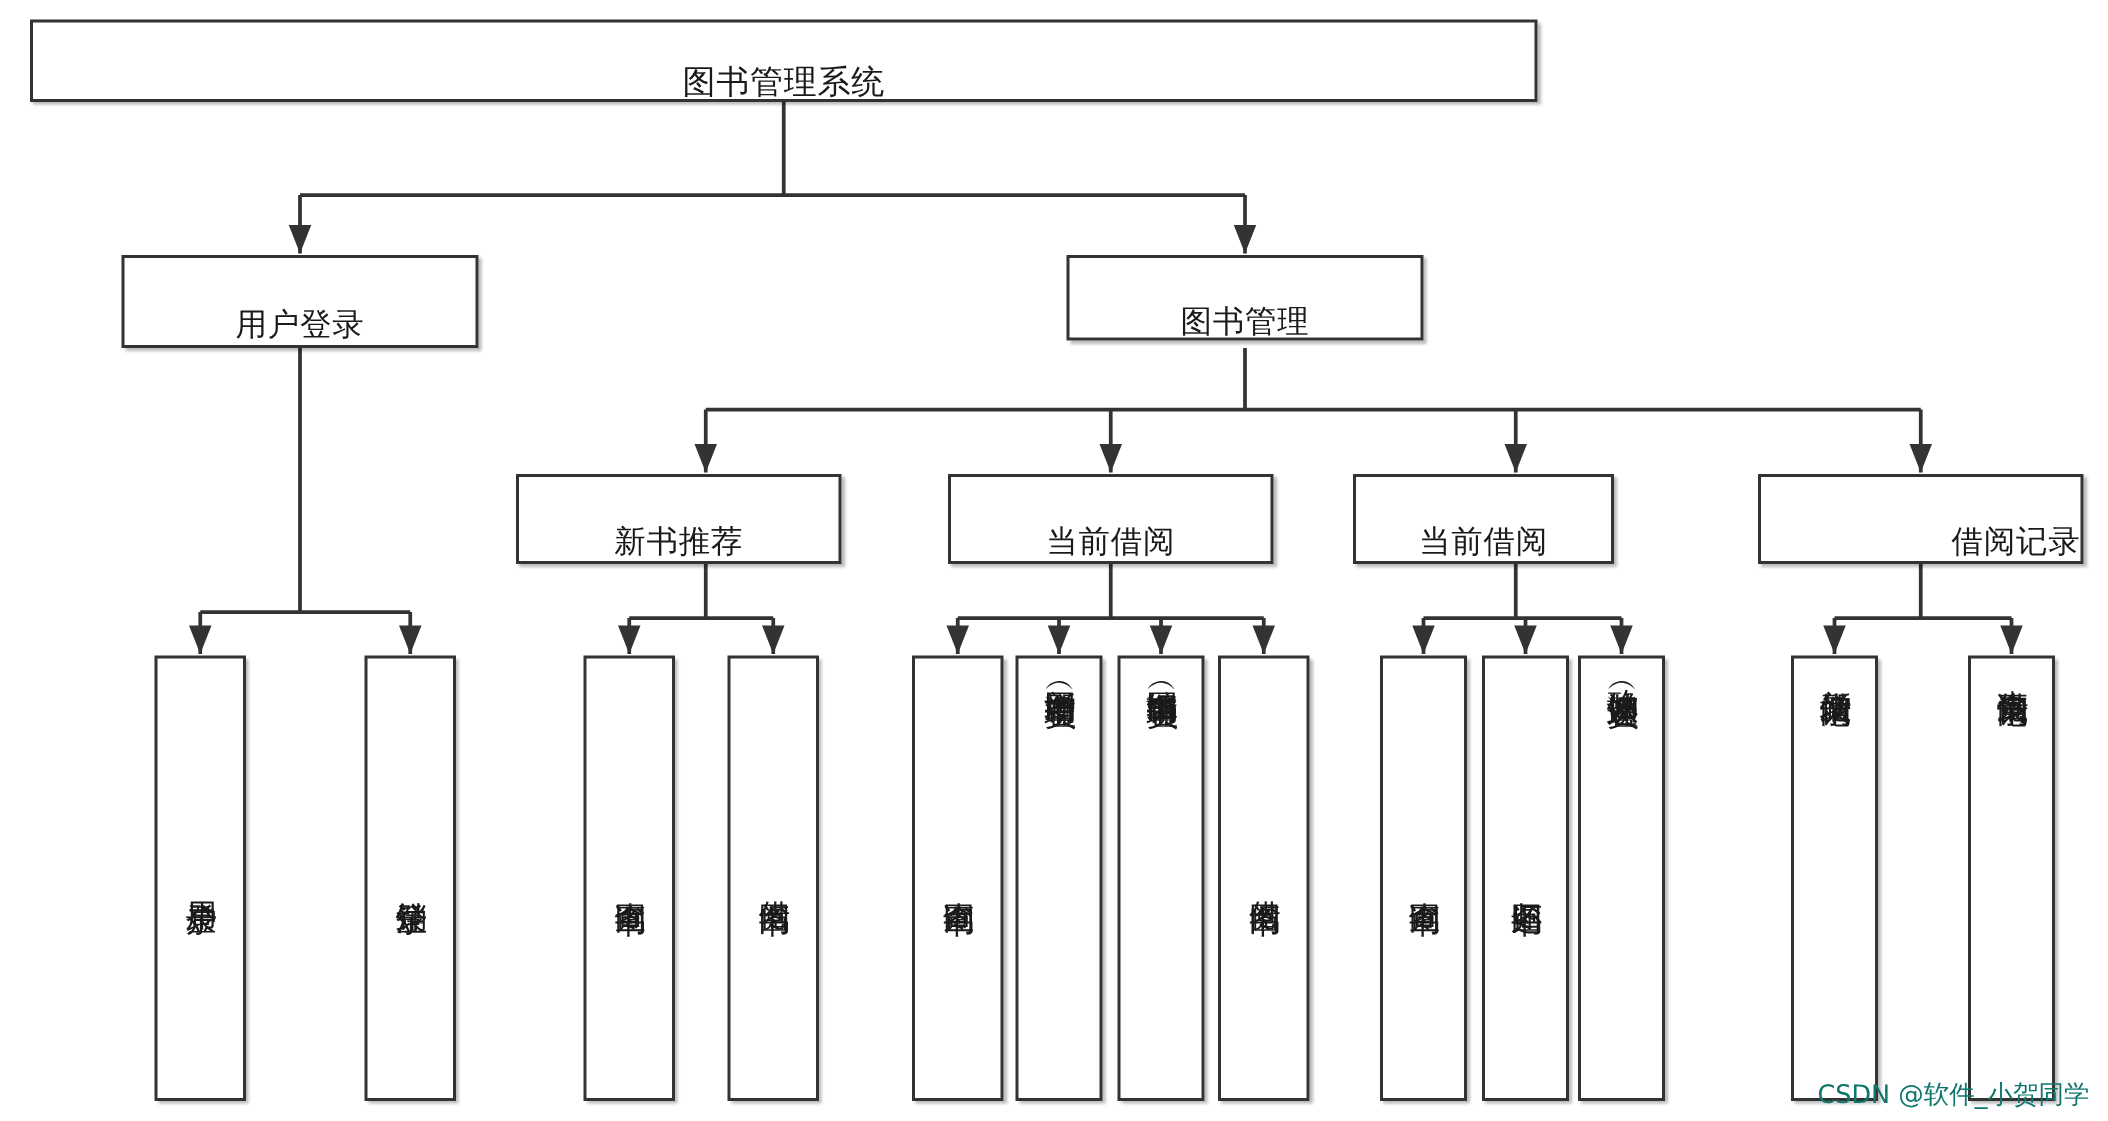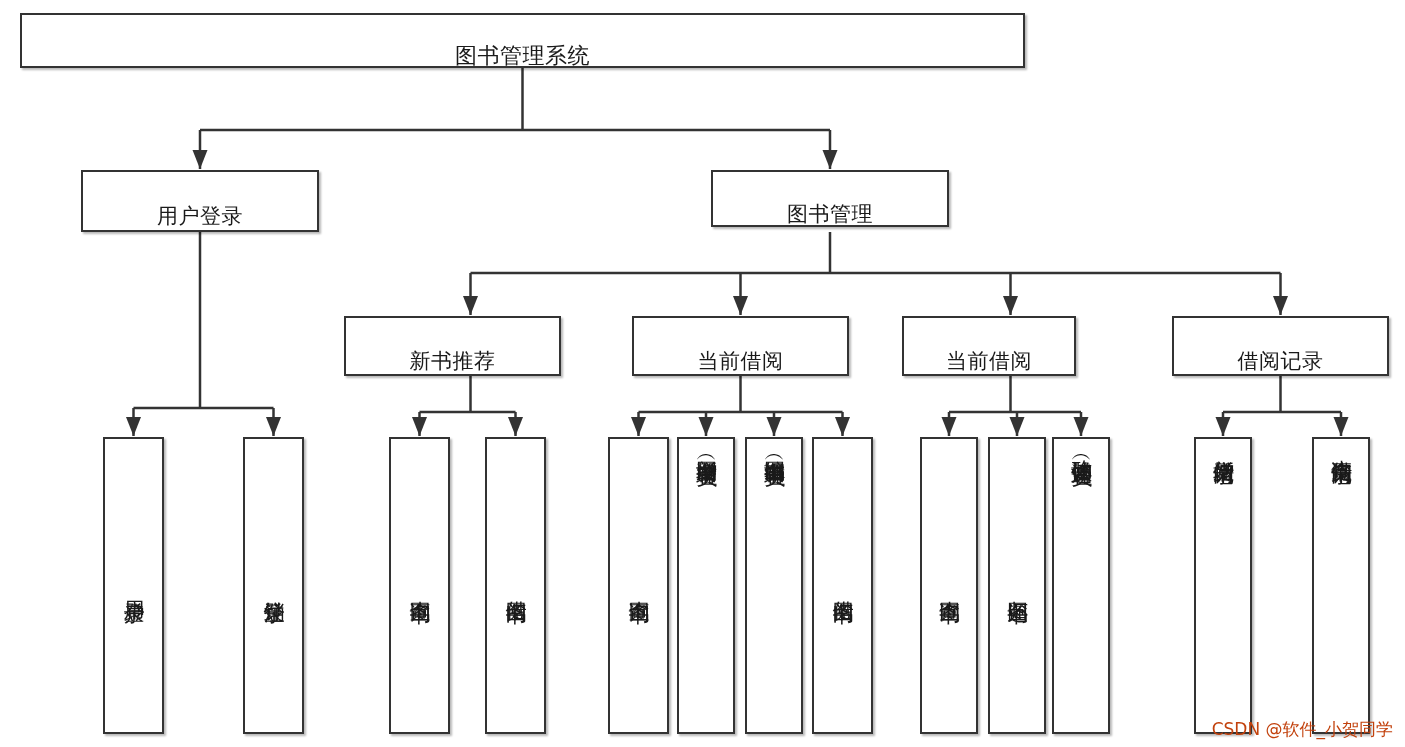--- a/index.html
+++ b/index.html
@@ -69,21 +69,21 @@
   }
   .node.vert.center-v {
     align-items: center;
     padding-top: 0;
   }
   #watermark {
     position: absolute;
     right: 12px;
     bottom: 6px;
     font-size: 17px;
-    color: #c2410c;
+    color: #0f766e;
     white-space: nowrap;
     user-select: none;
   }
 </style>
 </head>
 <body>
 
 <div id="diagram-root">
 
   <svg id="edges-layer" width="1405" height="747" viewBox="0 0 1405 747">
@@ -153,21 +153,21 @@
       </div>
       <div class="node horiz" style="left: 344px; top: 316px; width: 217px; height: 60px;">
         <span class="node-label">新书推荐</span>
       </div>
       <div class="node horiz" style="left: 632px; top: 316px; width: 217px; height: 60px;">
         <span class="node-label">当前借阅</span>
       </div>
       <div class="node horiz" style="left: 902px; top: 316px; width: 174px; height: 60px;">
         <span class="node-label">当前借阅</span>
       </div>
-      <div class="node horiz" style="left: 1172px; top: 316px; width: 217px; height: 60px;">
+      <div class="node horiz" style="left: 1172px; top: 316px; width: 217px; height: 60px; justify-content: flex-end;">
         <span class="node-label">借阅记录</span>
       </div>
       <div class="node vert center-v" style="left: 103px; top: 437px; width: 61px; height: 297px;">
         <span class="node-label">用户登录</span>
       </div>
       <div class="node vert center-v" style="left: 243px; top: 437px; width: 61px; height: 297px;">
         <span class="node-label">注销登录</span>
       </div>
       <div class="node vert center-v" style="left: 389px; top: 437px; width: 61px; height: 297px;">
         <span class="node-label">查询图书</span>

